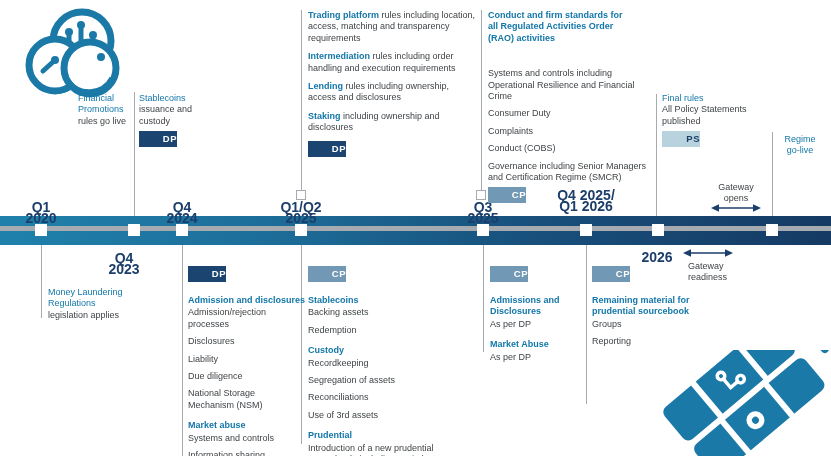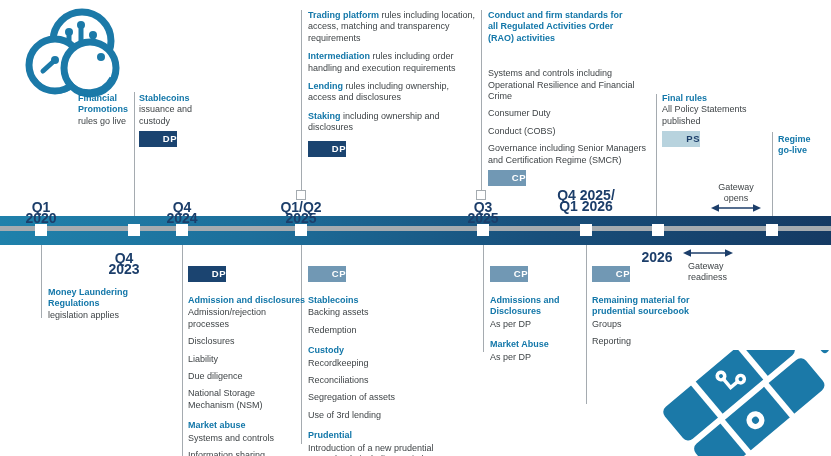--- a/index.html
+++ b/index.html
@@ -12,21 +12,21 @@
   .bar{position:absolute;left:0;top:216px;width:831px;height:29px;
        background:linear-gradient(90deg,#1f81ab 0%,#1d6f9b 30%,#184f7b 65%,#153a63 100%);}
   .stripe{position:absolute;left:0;top:10px;width:100%;height:5px;background:#a5abb0;}
   .marker{position:absolute;top:224px;width:12px;height:12px;background:#ffffff;}
   .vline{position:absolute;width:1.5px;background:#a5abb0;}
   .sq{position:absolute;width:8px;height:8px;background:#fff;border:1.3px solid #a5abb0;}
   .tick{position:absolute;font-weight:bold;font-size:14px;line-height:10.5px;color:#1c3e6a;
         text-align:center;white-space:pre-line;}
   
   .blk{position:absolute;}
-  .h{color:#1377a9;font-weight:bold;}
+  .h{color:#1377a9;font-weight:normal;text-align:center;}
   .lead{color:#1377a9;font-weight:bold;}
   .para{margin:0 0 7px 0;}
   .sec{margin-top:9px;}
   .sec:first-of-type{margin-top:0;}
   .sec-h{color:#1377a9;font-weight:bold;}
   .it{margin:6px 0 0 0;}
   .sec-h + .it{margin-top:1px;}
   .badge{display:inline-block;width:38px;height:16px;line-height:16px;text-align:right;
          font-weight:bold;font-size:9.5px;color:#fff;letter-spacing:.5px;}
   .badge.dp{background:#1b4470;}
@@ -119,20 +119,21 @@
     <p class="para"><b class="lead">Lending</b><span> rules including ownership, access and disclosures</span></p>
     <p class="para"><b class="lead">Staking</b><span> including ownership and disclosures</span></p>
     <div class="badge dp">DP</div>
   </div>
 
   <div class="blk" style="left:488px;top:10px;width:164px;">
     <div class="sec">
       <div class="sec-h" style="width:140px;">Conduct and firm standards for all Regulated Activities Order (RAO) activities</div>
       <p class="it" style="width:160px;margin-top:24px;">Systems and controls including Operational Resilience and Financial Crime</p>
       <p class="it">Consumer Duty</p>
+      <p class="it">Complaints</p>
       <p class="it">Conduct (COBS)</p>
       <p class="it">Governance including Senior Managers and Certification Regime (SMCR)</p>
     </div>
     <div class="badge cp mt4">CP</div>
   </div>
 
   <div class="blk" style="left:662px;top:93px;width:95px;">
     <span class="h">Final rules</span>
     <div>All Policy Statements published</div>
     <div class="badge ps mt4">PS</div>
@@ -174,23 +175,23 @@
   <div class="blk" style="left:308px;top:266px;width:142px;">
     <div class="badge cp mb4">CP</div>
     <div class="sec">
       <div class="sec-h">Stablecoins</div>
       <p class="it">Backing assets</p>
       <p class="it">Redemption</p>
     </div>
     <div class="sec">
       <div class="sec-h">Custody</div>
       <p class="it">Recordkeeping</p>
+      <p class="it">Segregation of assets</p>
       <p class="it">Reconciliations</p>
-      <p class="it">Segregation of assets</p>
-      <p class="it">Use of 3rd lending</p>
+      <p class="it">Use of 3rd assets</p>
     </div>
     <div class="sec">
       <div class="sec-h">Prudential</div>
       <p class="it">Introduction of a new prudential sourcebook, including capital, liquidity and risk management</p>
     </div>
   </div>
 
   <div class="blk" style="left:490px;top:266px;width:95px;">
     <div class="badge cp mb4">CP</div>
     <div class="sec">

